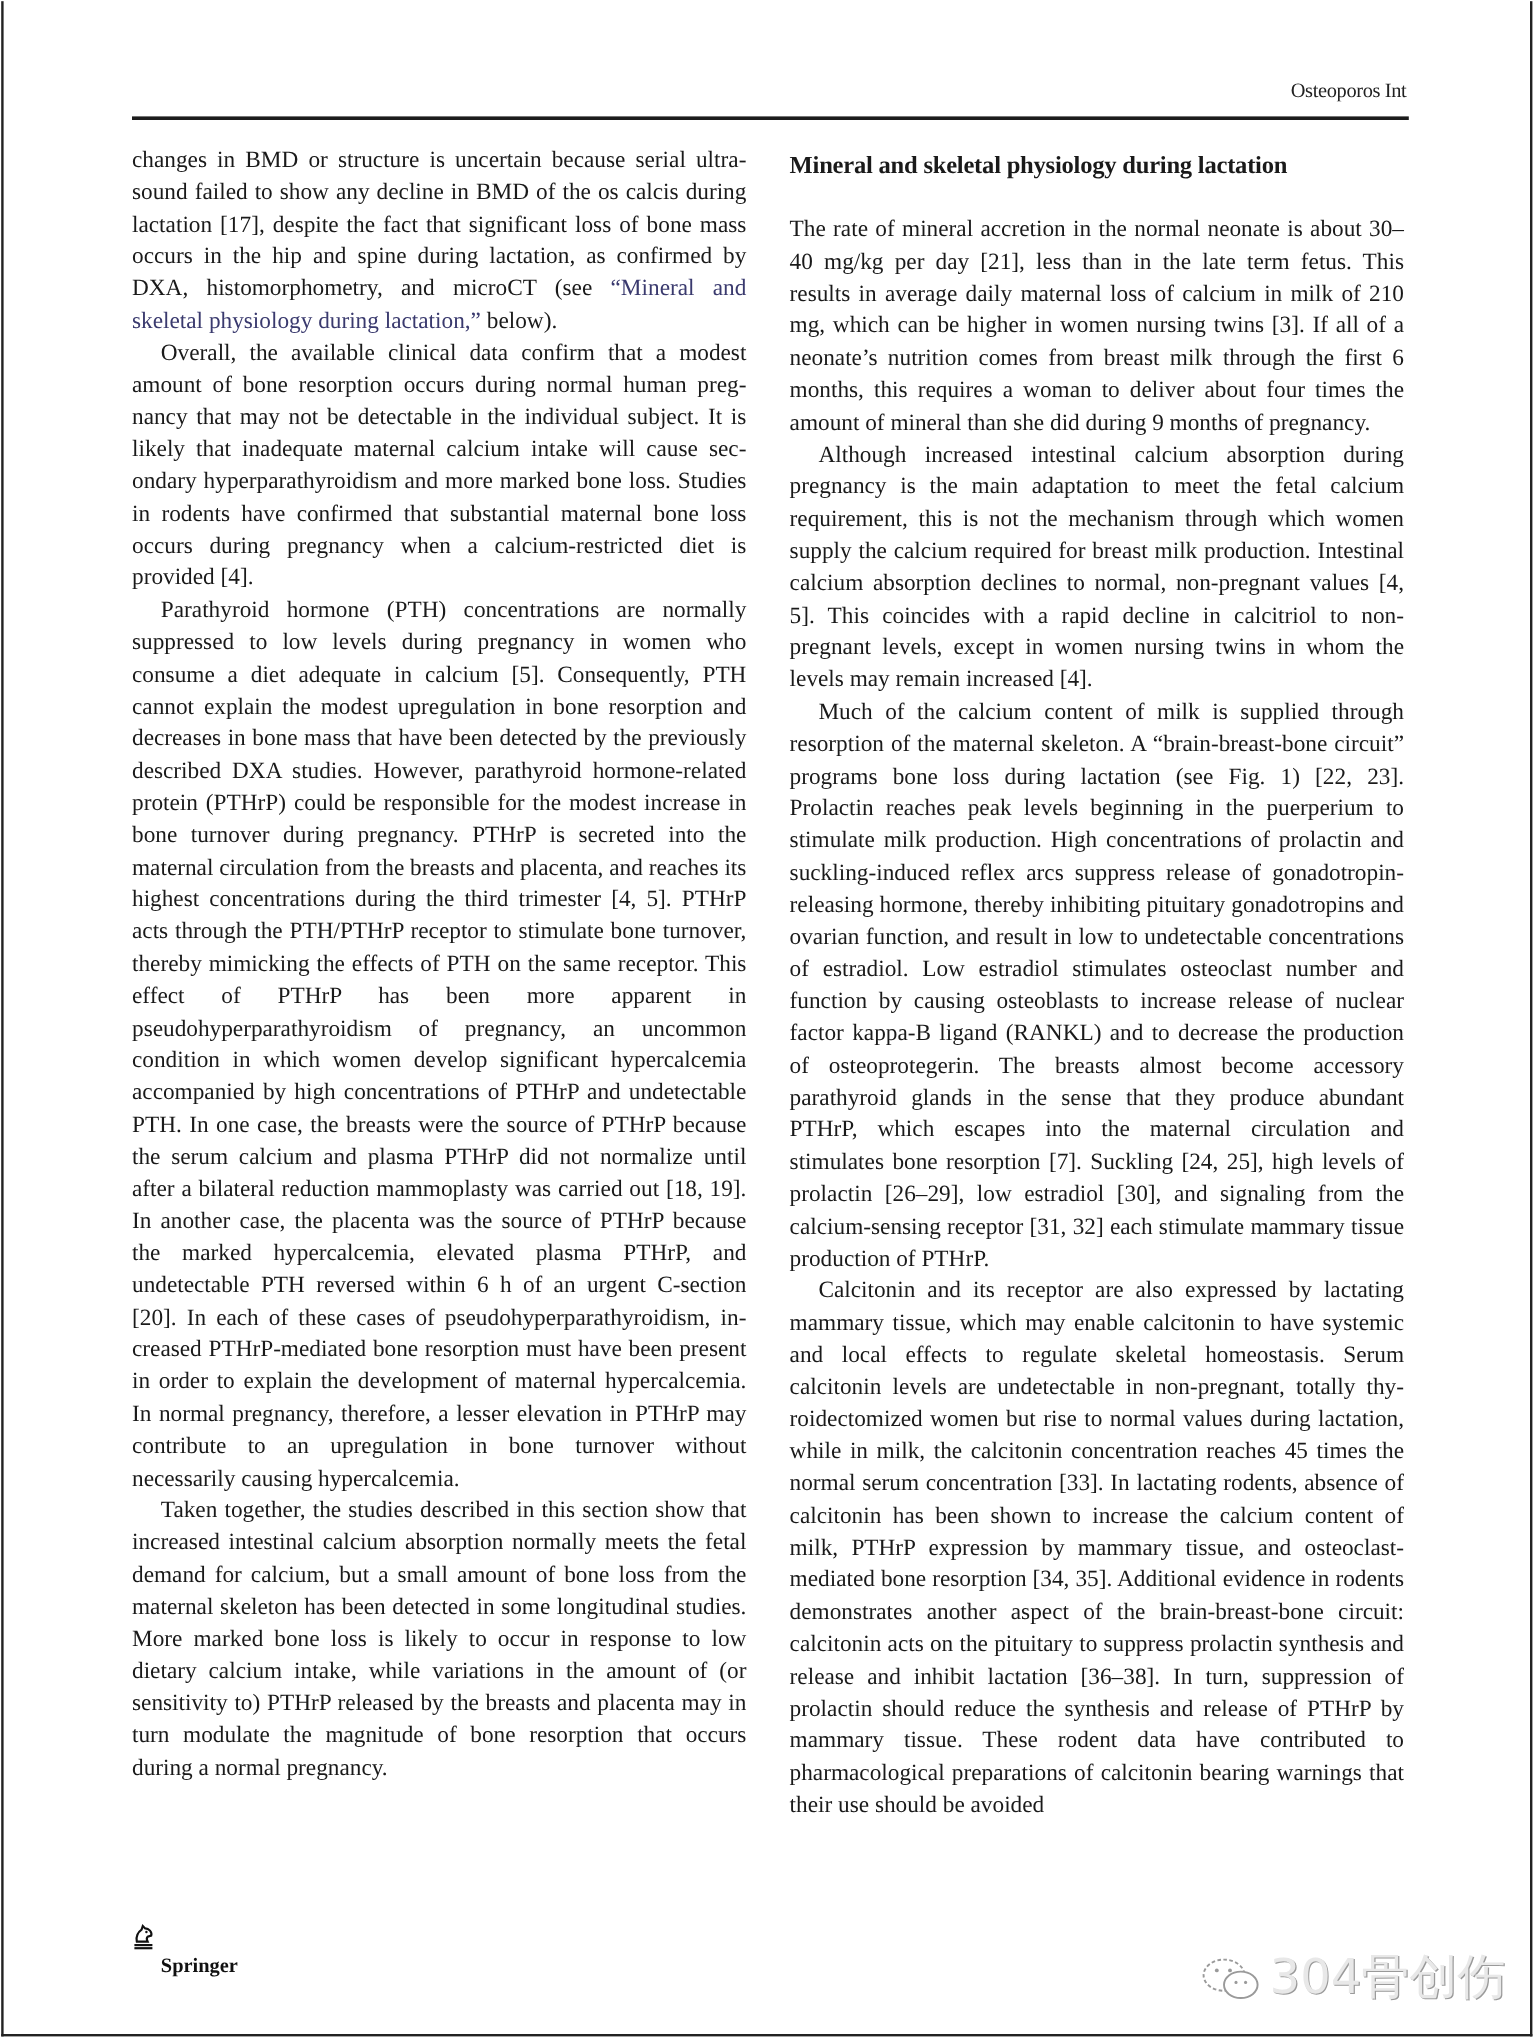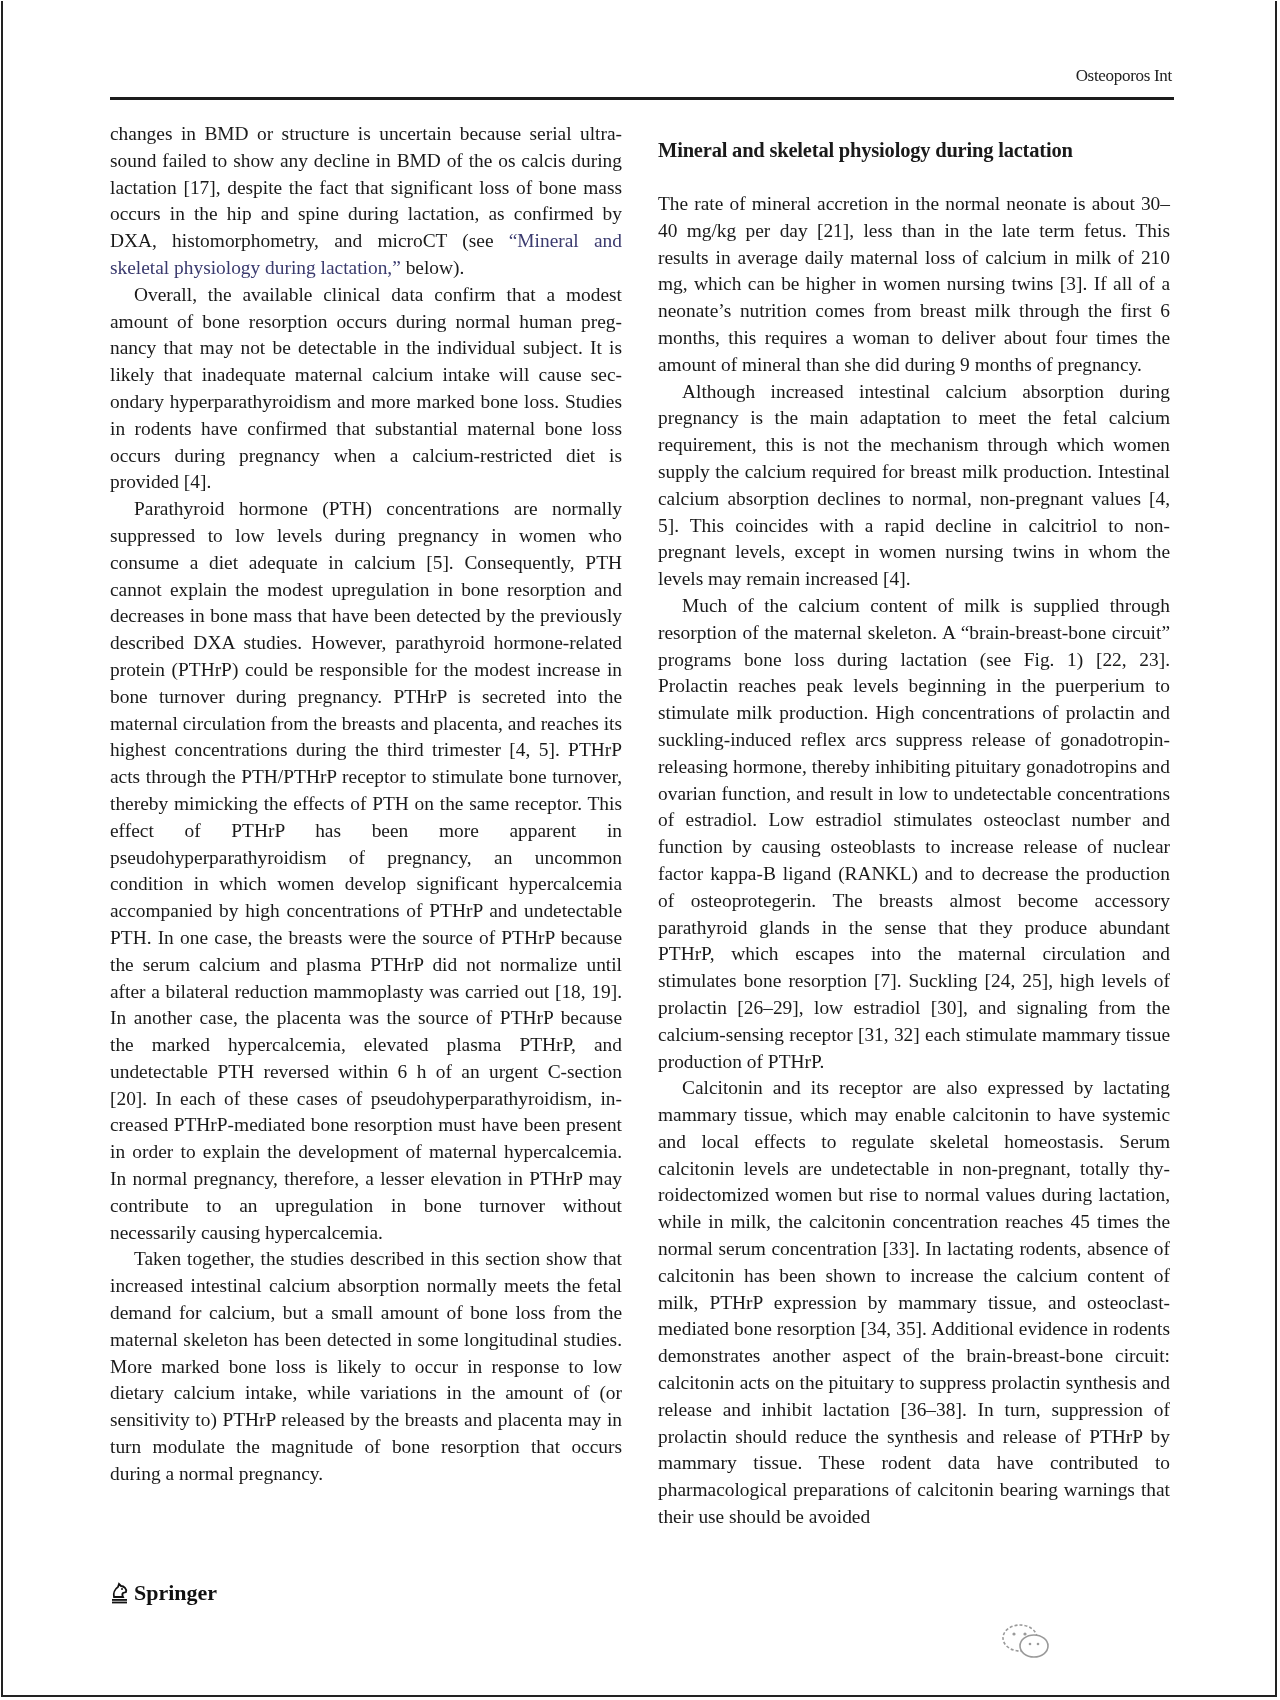--- a/index.html
+++ b/index.html
@@ -22,31 +22,31 @@
   .col {
     position: absolute; top: 121px; width: 512px;
     font-size: 19.4px; line-height: 26.8px; text-align: justify;
     hyphens: manual;
   }
   .col-left { left: 110px; }
   .col-right { left: 658px; }
   .col p { margin: 0; text-indent: 24px; }
   .col p.noindent { text-indent: 0; }
   .section-title {
-    font-weight: bold; font-size: 20.5px; line-height: 26px; margin: 16px 0 28px 0;
+    font-weight: bold; font-size: 20.5px; line-height: 26px; margin: 4px 0 28px 0;
     text-align: left; letter-spacing: -0.2px;
   }
   .xref { color: #3a3a6e; }
   .col-right p.first { margin-top: 0; }
   .springer-logo {
     position: absolute; left: 110px; top: 1580px; display: flex; align-items: center; gap: 4px;
   }
   .springer-icon { width: 20px; height: 22px; display: inline-block; }
   .springer-text {
-    font-family: "Liberation Serif", "DejaVu Serif", serif; font-weight: bold; font-size: 22px; color: #111;
+    font-family: "Liberation Serif", "DejaVu Serif", serif; font-weight: bold; font-size: 17px; color: #111; margin-top: 48px;
   }
   .watermark {
     position: absolute; left: 1000px; top: 1620px; display: flex; align-items: center; gap: 6px;
     color: #e8e8e8; font-family: "DejaVu Sans", "Liberation Sans", sans-serif; font-size: 40px;
     text-shadow: 1px 1px 0 #9a9a9a, -1px -1px 0 #ffffff;
   }
   .wechat-icon { width: 52px; height: 40px; display: inline-block; }
 </style>
 </head>
 <body>
@@ -87,13 +87,14 @@
   <span class="wechat-icon">
     <svg width="52" height="40" viewBox="0 0 52 40">
       <ellipse cx="20" cy="18" rx="17" ry="13" fill="none" stroke="#9a9a9a" stroke-width="1.6" stroke-dasharray="3 2"></ellipse>
       <ellipse cx="34" cy="26" rx="14" ry="11" fill="#ffffff" stroke="#9a9a9a" stroke-width="1.6"></ellipse>
       <circle cx="14" cy="14" r="1.6" fill="#9a9a9a"></circle>
       <circle cx="25" cy="14" r="1.6" fill="#9a9a9a"></circle>
       <circle cx="30" cy="24" r="1.3" fill="#9a9a9a"></circle>
       <circle cx="38" cy="24" r="1.3" fill="#9a9a9a"></circle>
     </svg>
   </span>
+  <span>304骨创伤</span>
 </div>
 
 </body></html>

